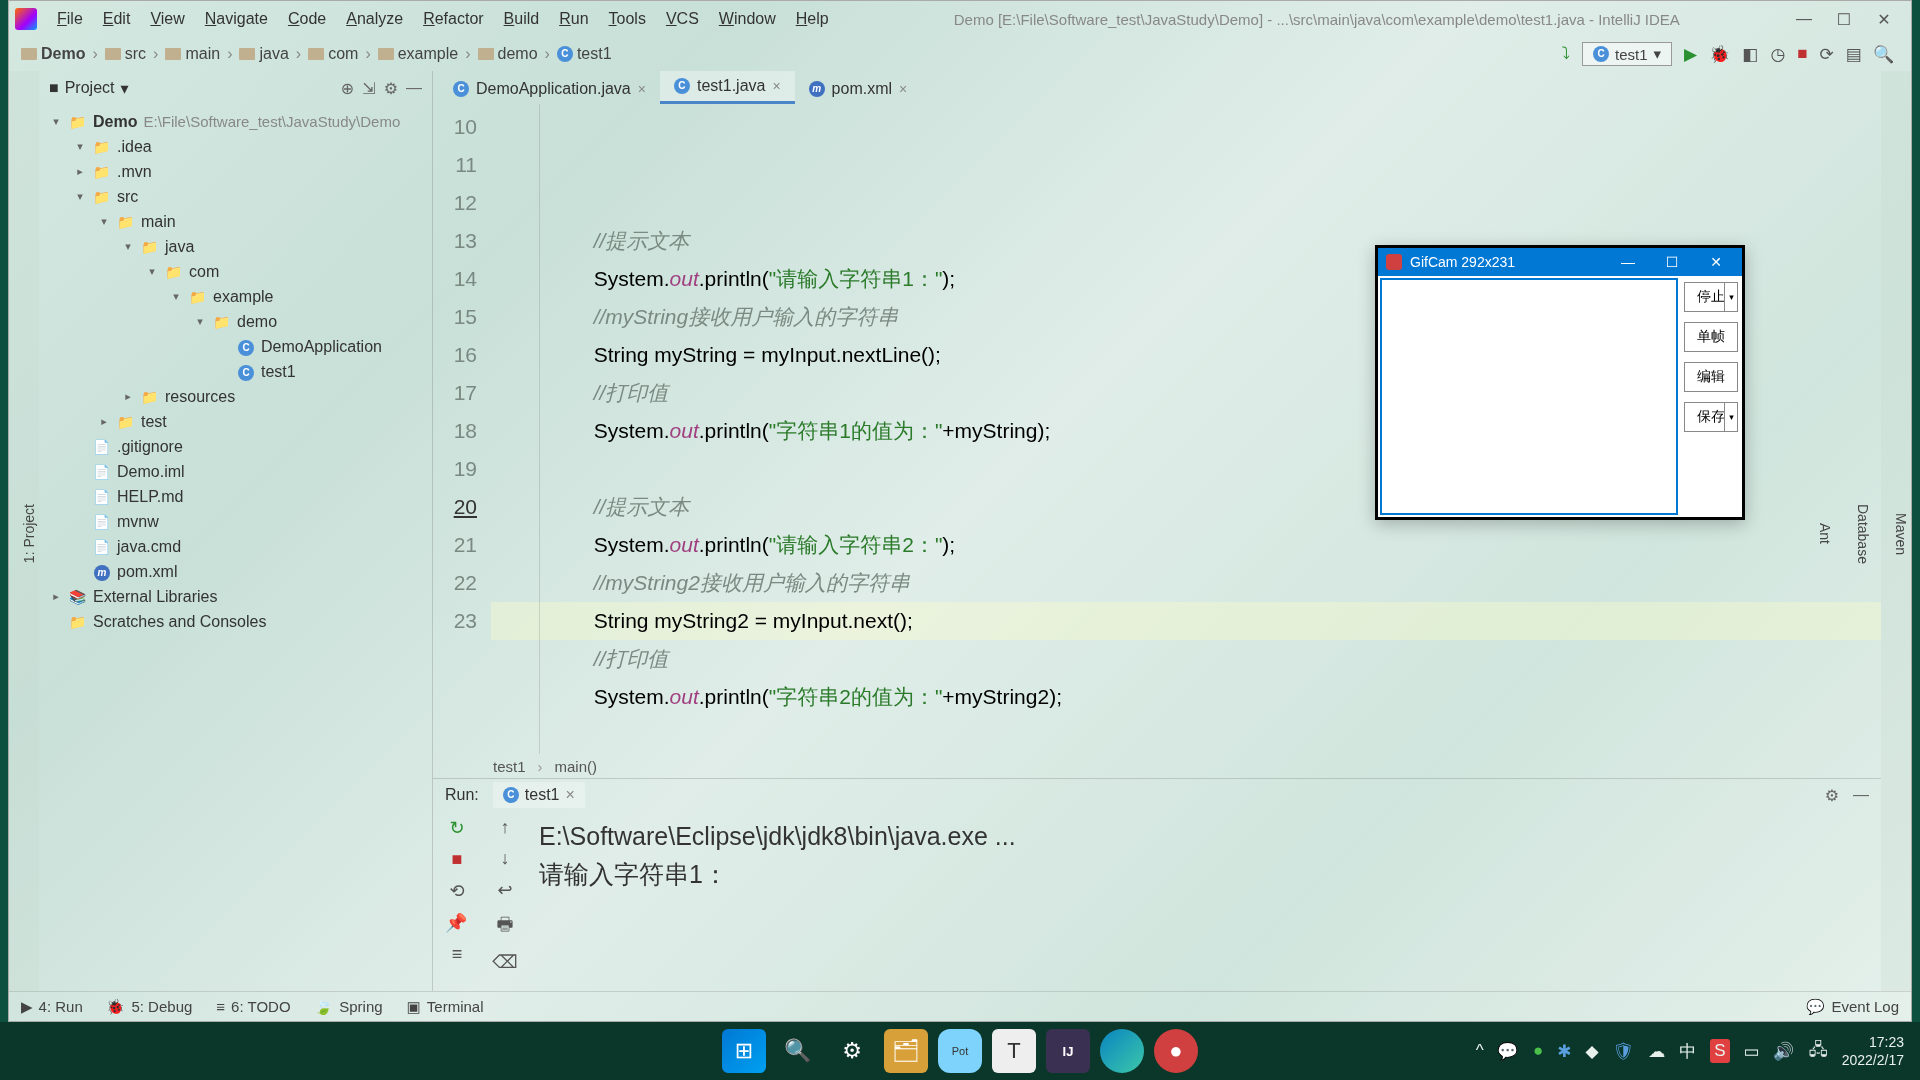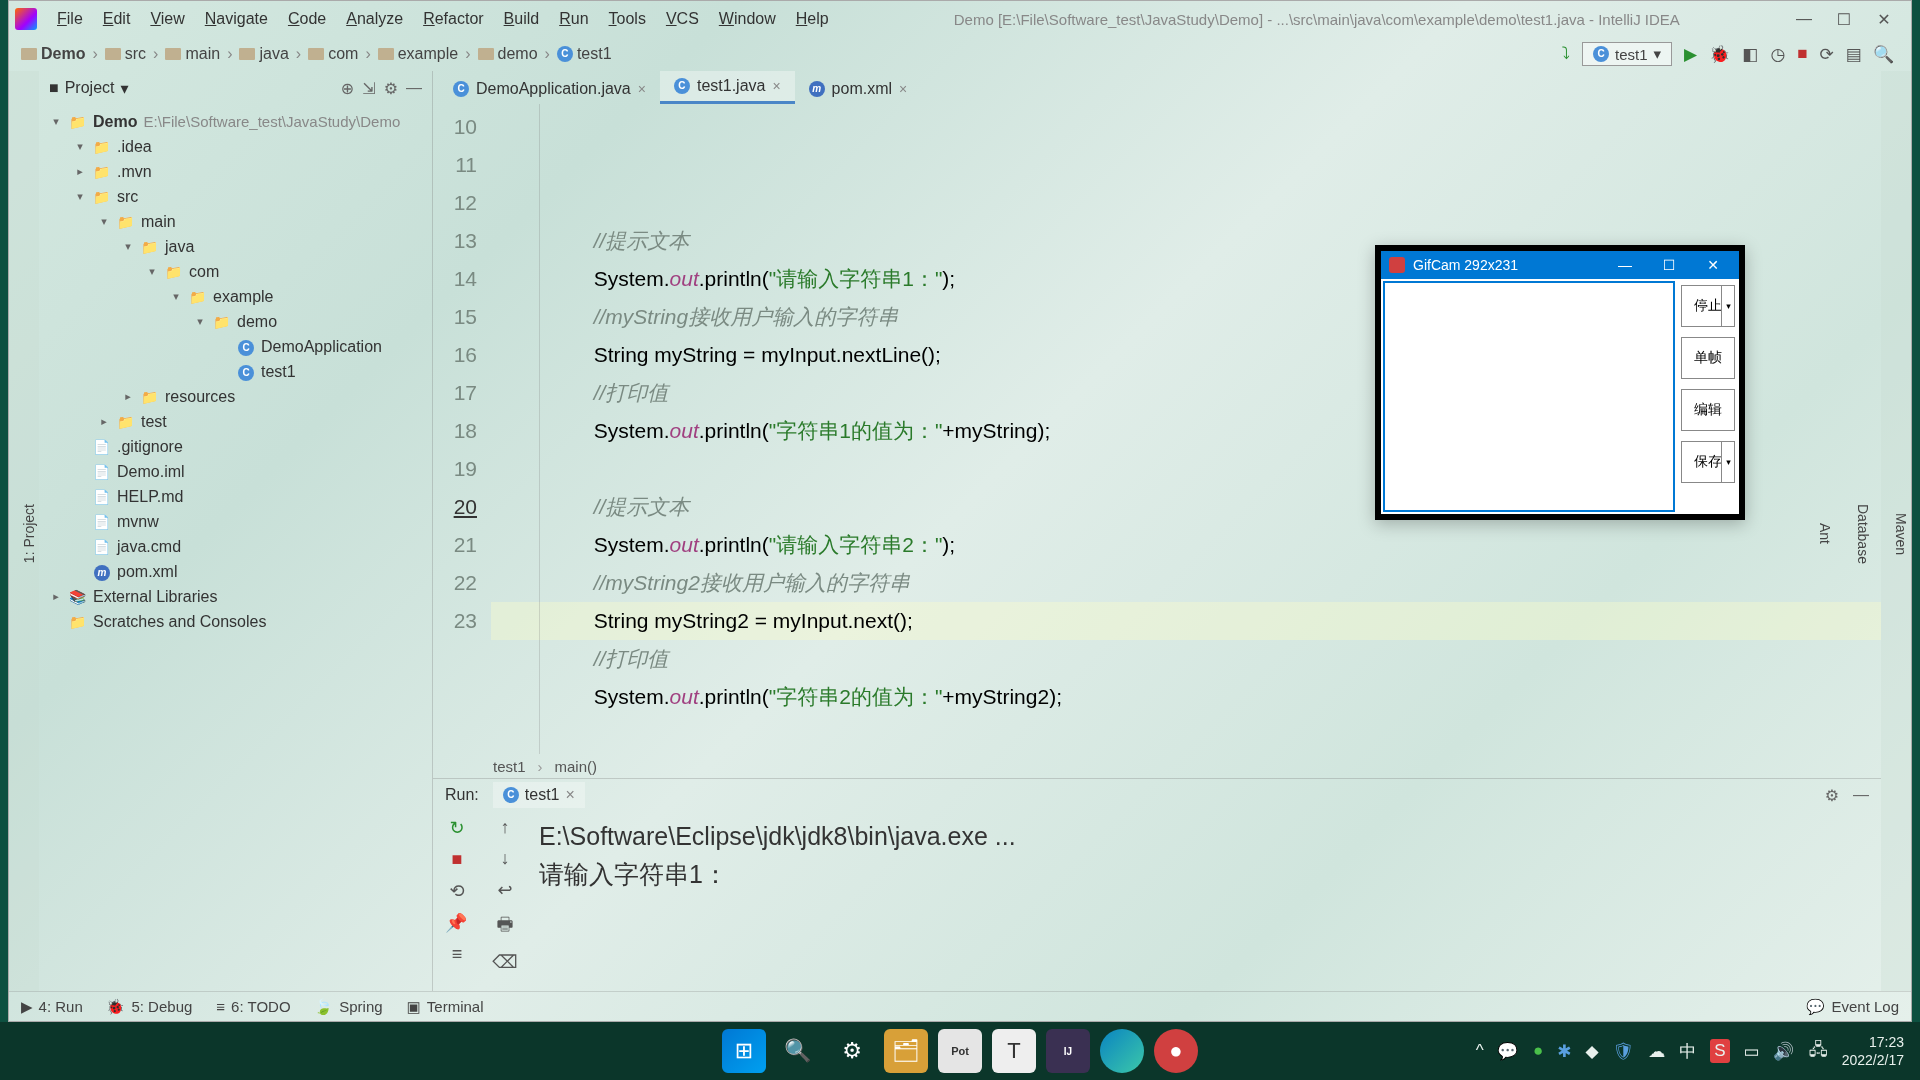--- a/index.html
+++ b/index.html
@@ -92,42 +92,42 @@
 .bottom-tabs { height: 30px; display: flex; align-items: center; padding: 0 12px; font-size: 15px; color: #444; gap: 24px; border-top: 1px solid rgba(120,120,120,0.25); }
 .bottom-tabs .btab { display: flex; align-items: center; gap: 6px; cursor: default; }
 .bottom-tabs .spacer { flex: 1; }
 
 
 .statusbar { height: 28px; display: flex; align-items: center; padding: 0 12px; font-size: 15px; color: #333; gap: 22px; }
 .statusbar .spacer { flex: 1; }
 .sb-ico { width: 16px; height: 16px; border: 1px solid #888; border-radius: 2px; }
 
 
-.gifcam { position: absolute; left: 1375px; top: 245px; width: 370px; height: 275px; background: #fff; border: 6px solid #000000; box-shadow: 0 4px 16px rgba(0,0,0,0.25); display: flex; flex-direction: column; }
+.gifcam { position: absolute; left: 1375px; top: 245px; width: 370px; height: 275px; background: #fff; border: 3px solid #000000; box-shadow: 0 4px 16px rgba(0,0,0,0.25); display: flex; flex-direction: column; }
 .gifcam-title { height: 28px; background: #0078d4; color: #fff; display: flex; align-items: center; padding: 0 8px; font-size: 14px; gap: 8px; }
 .gifcam-title .gicon { width: 16px; height: 16px; background: #d04040; border-radius: 3px; }
 .gifcam-title .spacer { flex: 1; }
 .gifcam-title .wbtn { width: 36px; text-align: center; cursor: default; font-size: 14px; }
 .gifcam-title .wbtn.close { background: transparent; }
 .gifcam-body { flex: 1; display: flex; }
 .gifcam-capture { flex: 1; background: transparent; border: 2px solid #0078d4; margin: 2px; }
 .gifcam-side { width: 62px; display: flex; flex-direction: column; gap: 10px; padding: 6px 4px; }
-.gifcam-btn { height: 42px; border: 1px solid #888; background: #fff; font-size: 14px; display: flex; align-items: center; justify-content: center; cursor: default; position: relative; }
+.gifcam-btn { height: 30px; border: 1px solid #888; background: #fff; font-size: 14px; display: flex; align-items: center; justify-content: center; cursor: default; position: relative; }
 .gifcam-btn .dd { position: absolute; right: -1px; top: -1px; bottom: -1px; width: 14px; border-left: 1px solid #888; display: flex; align-items: center; justify-content: center; font-size: 9px; }
 
 
 .taskbar { position: absolute; left: 0; right: 0; bottom: 0; height: 58px; background: rgba(10,40,30,0.65); display: flex; align-items: center; padding: 0 16px; }
 .taskbar-center { position: absolute; left: 50%; transform: translateX(-50%); display: flex; gap: 10px; }
 .tb-ico { width: 44px; height: 44px; border-radius: 6px; display: flex; align-items: center; justify-content: center; font-size: 22px; color: #fff; cursor: default; }
 .tb-ico.win { background: linear-gradient(135deg,#0078d4,#00a0f0); }
 .tb-ico.search { color: #fff; }
 .tb-ico.explorer { background: #d8a038; }
-.tb-ico.pot { background: #e5e5e5; color:#333; font-size:11px; font-weight:bold; }
+.tb-ico.pot { background: #7dd3fc; color:#333; font-size:11px; font-weight:normal;border-radius:12px; }
 .tb-ico.type { background: #eee; color:#333; }
-.tb-ico.ij { background: #3a3052; color:#fff; font-size:10px; font-weight:bold; }
+.tb-ico.ij { background: #3a3052; color:#fff; font-size:13px; font-weight:bold; }
 .tb-ico.edge { background: linear-gradient(135deg,#0a84c1,#3cc8a9); border-radius:50%; }
 .tb-ico.rec { background: #d04040; border-radius:50%; }
 .taskbar-right { margin-left: auto; display: flex; align-items: center; gap: 14px; color: #e8f0ec; font-size: 15px; }
 .tb-text { text-align: right; line-height: 18px; font-size: 14px; }
 .tray-ico { font-size: 17px; cursor: default; }
 </style>
 </head>
 <body>
 
 <div class="ide-window">

